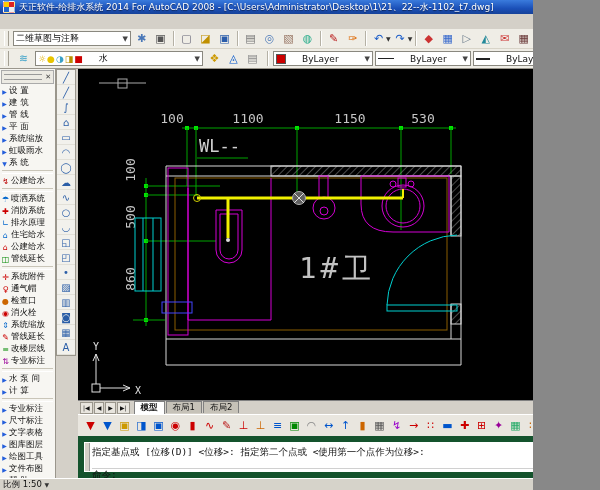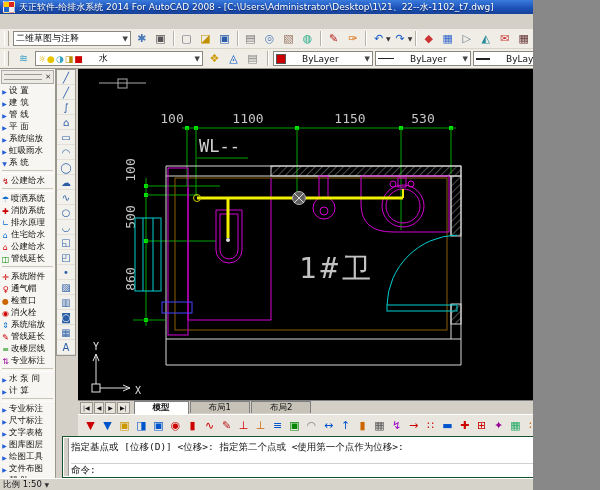--- a/index.html
+++ b/index.html
@@ -43,28 +43,28 @@
   #drawbar{left:56px;top:69px;width:22px;height:409px;background:#d4d0c8;}
   #drawbar .inner{background:#f2f1ec;border:1px solid #9a968c;width:20px;box-sizing:border-box;}
   .dbtn{width:18px;height:14px;display:flex;align-items:center;justify-content:center;
     color:#2b5ea7;font-size:10px;border-bottom:1px solid #e2e0d8;}
   
   #canvas{left:78px;top:69px;width:522px;height:331px;background:#000;}
   
   #tabs{left:78px;top:400px;width:522px;height:14px;background:#d4d0c8;border-top:1px solid #808080;
     display:flex;align-items:flex-end;gap:1px;padding-left:2px;box-sizing:border-box;}
   .navb{font-size:6px;padding:1px 2px;border:1px solid #9a968c;background:#e8e5de;height:8px;line-height:7px;}
-  .tab{font-size:8.5px;padding:0 18px;border:1px solid #808080;border-bottom:none;background:#c6c2b8;height:11px;line-height:11px;}
+  .tab{font-size:8.5px;padding:0 6px;border:1px solid #808080;border-bottom:none;background:#c6c2b8;height:11px;line-height:11px;}
   .tab.active{background:#fff;font-weight:bold;height:12px;}
   
   #tzbar{left:78px;top:414px;width:522px;height:22px;background:#e9e6df;border-top:1px solid #fff;
     display:flex;align-items:center;padding-left:4px;box-sizing:border-box;}
   .tzbtn{width:17px;height:17px;display:flex;align-items:center;justify-content:center;font-size:11px;}
   
-  #cmd{left:62px;top:436px;width:522px;height:42px;background:#fff;border:1px solid #14532d;box-sizing:border-box;
+  #cmd{left:78px;top:436px;width:522px;height:42px;background:#fff;border:6px solid #14532d;box-sizing:border-box;
     font-family:"DejaVu Sans Mono",monospace;font-size:9.5px;}
   #cmd .gripv{position:absolute;left:1px;top:1px;bottom:1px;width:4px;background:#d4d0c8;border-right:1px solid #999;}
   #cmdhist{position:absolute;left:8px;top:4px;right:2px;height:22px;border-bottom:1px solid #d0d0d0;}
   #cmdline{position:absolute;left:8px;top:27px;right:2px;}
   
   #status{left:0;top:478px;width:600px;height:12px;background:#d6d3ca;border-top:1px solid #fff;
     display:flex;align-items:center;font-size:8.5px;box-sizing:border-box;}
   #scale{padding:0 3px;white-space:nowrap;}
   #coords{width:118px;padding:0 4px;border-left:1px solid #b5b1a5;border-right:1px solid #b5b1a5;}
   .tog{padding:0 4px;border-right:1px solid #c5c1b5;white-space:nowrap;}

